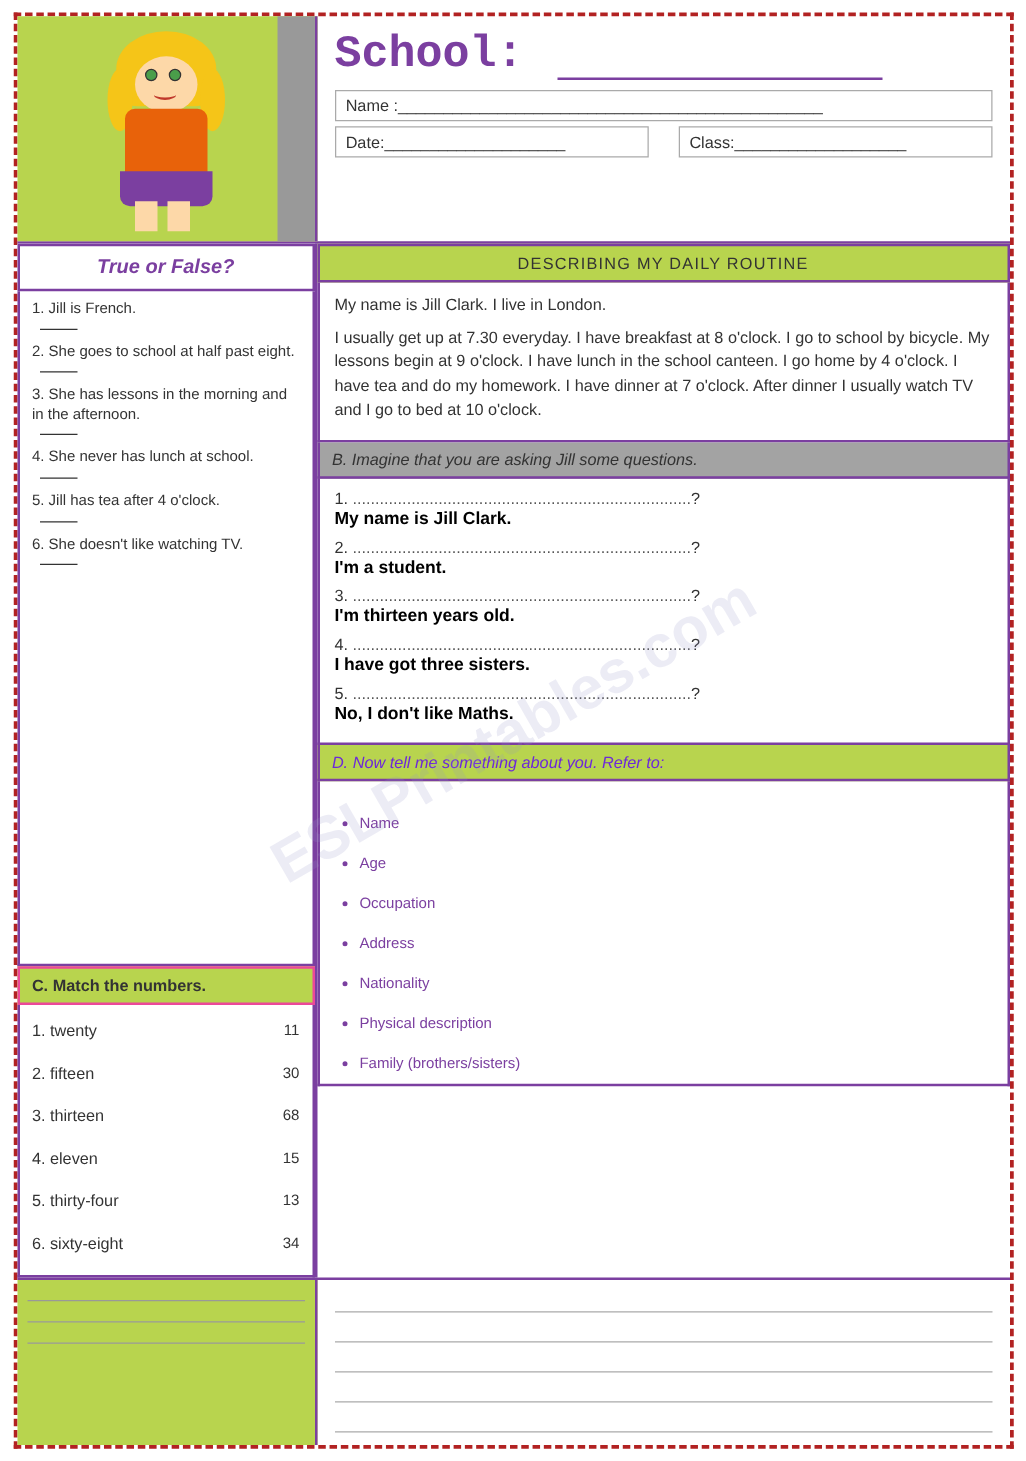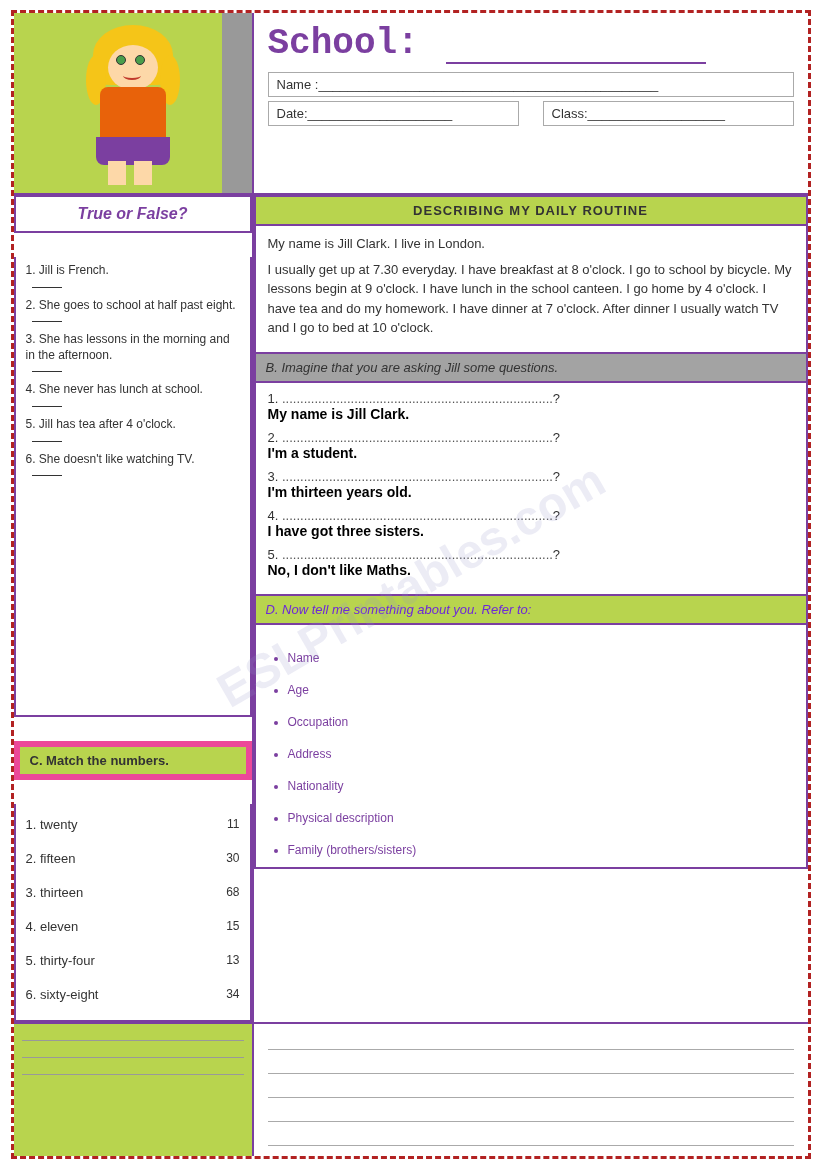--- a/index.html
+++ b/index.html
@@ -177,21 +177,20 @@
       display: flex;
       flex-direction: row;
       flex: 1;
     }
     .left-panel {
       width: 240px;
       min-width: 240px;
       border-right: 2px solid #7b3fa0;
       display: flex;
       flex-direction: column;
-      gap: 24px;
     }
     .right-panel {
       flex: 1;
       display: flex;
       flex-direction: column;
     }
 
     
     .true-false-header {
       background: #fff;
@@ -222,21 +221,21 @@
     .tf-line {
       border-bottom: 1px solid #333;
       width: 30px;
       margin-left: 6px;
       margin-top: 8px;
     }
 
     
     .match-header {
       background: #b8d44e;
-      border: 6px solid #ec4899;
+      border: 2px solid #ec4899;
       padding: 6px 10px;
       font-size: 13px;
       color: #333;
       font-weight: bold;
       margin-top: 0;
     }
     .match-items {
       border: 2px solid #7b3fa0;
       border-top: none;
       padding: 6px 10px;
@@ -257,21 +256,21 @@
       text-align: right;
       min-width: 30px;
     }
 
     
     .section-header-green {
       background: #b8d44e;
       border: 2px solid #7b3fa0;
       padding: 6px 10px;
       font-size: 13px;
-      font-weight: bold;
+      font-weight: normal;
       color: #333;
       text-align: center;
       letter-spacing: 1px;
     }
     .text-passage {
       border: 2px solid #7b3fa0;
       border-top: none;
       padding: 8px 12px;
       font-size: 13px;
       color: #333;

